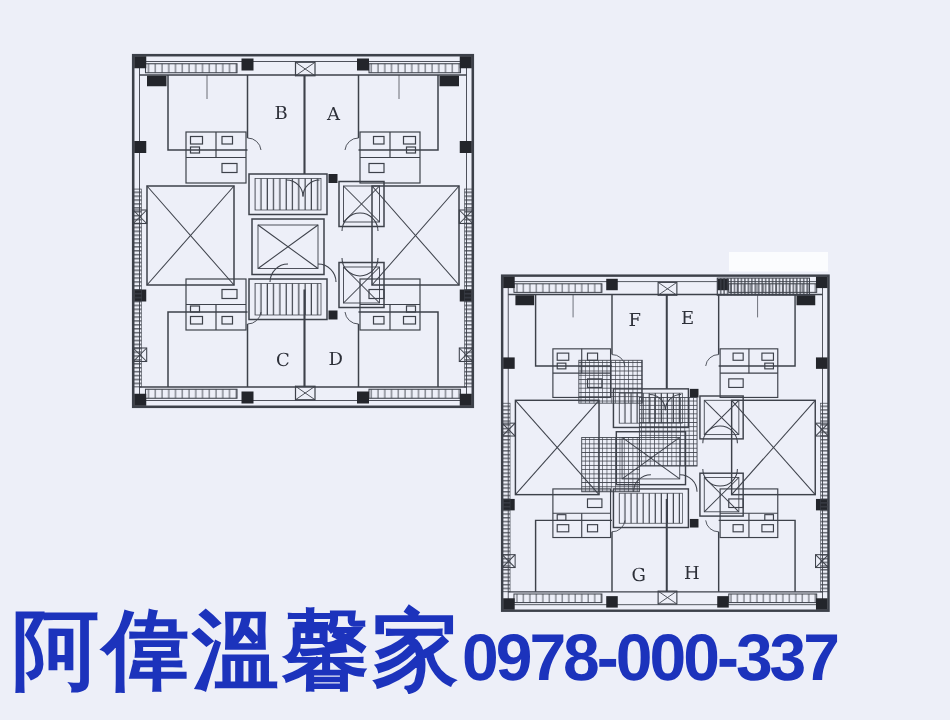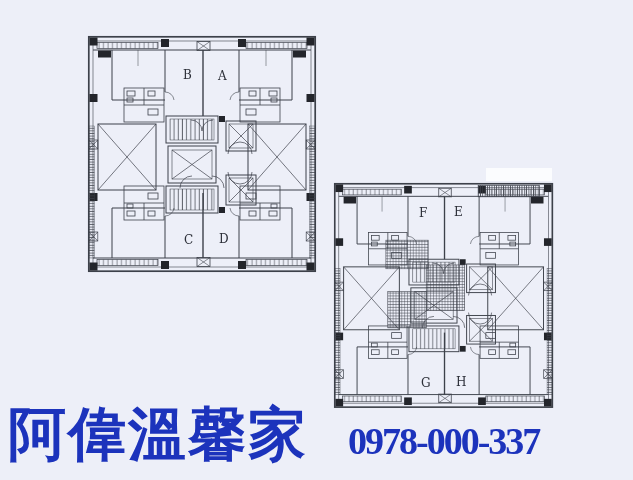--- a/index.html
+++ b/index.html
@@ -18,31 +18,30 @@
     position:absolute;
     left:8px;
     top:404px;
     width:622px;
     display:flex;
     align-items:baseline;
     white-space:nowrap;
     font-weight:bold;
     color:#1c33bc;
     line-height:1.05;
-    gap:40px;
   }
   #ad-banner .brand{
     font-size:58px;
     letter-spacing:2px;
     font-family:"Liberation Sans", sans-serif;
   }
   #ad-banner .phone{
-    font-size:38px;
+    font-size:44px;
     letter-spacing:-2px;
-    font-family:Liberation Serif, serif;
+    font-family:Liberation Sans, sans-serif;
   }
 </style>
 </head>
 <body>
 
 <svg id="scan" width="633" height="480" viewBox="0 0 633 480">
   <defs>
 
     <pattern id="pCombH" width="6" height="2.6" patternUnits="userSpaceOnUse">
       <line x1="0" y1="1.2" x2="6" y2="1.2" stroke="#3d414a" stroke-width="0.8"></line>

